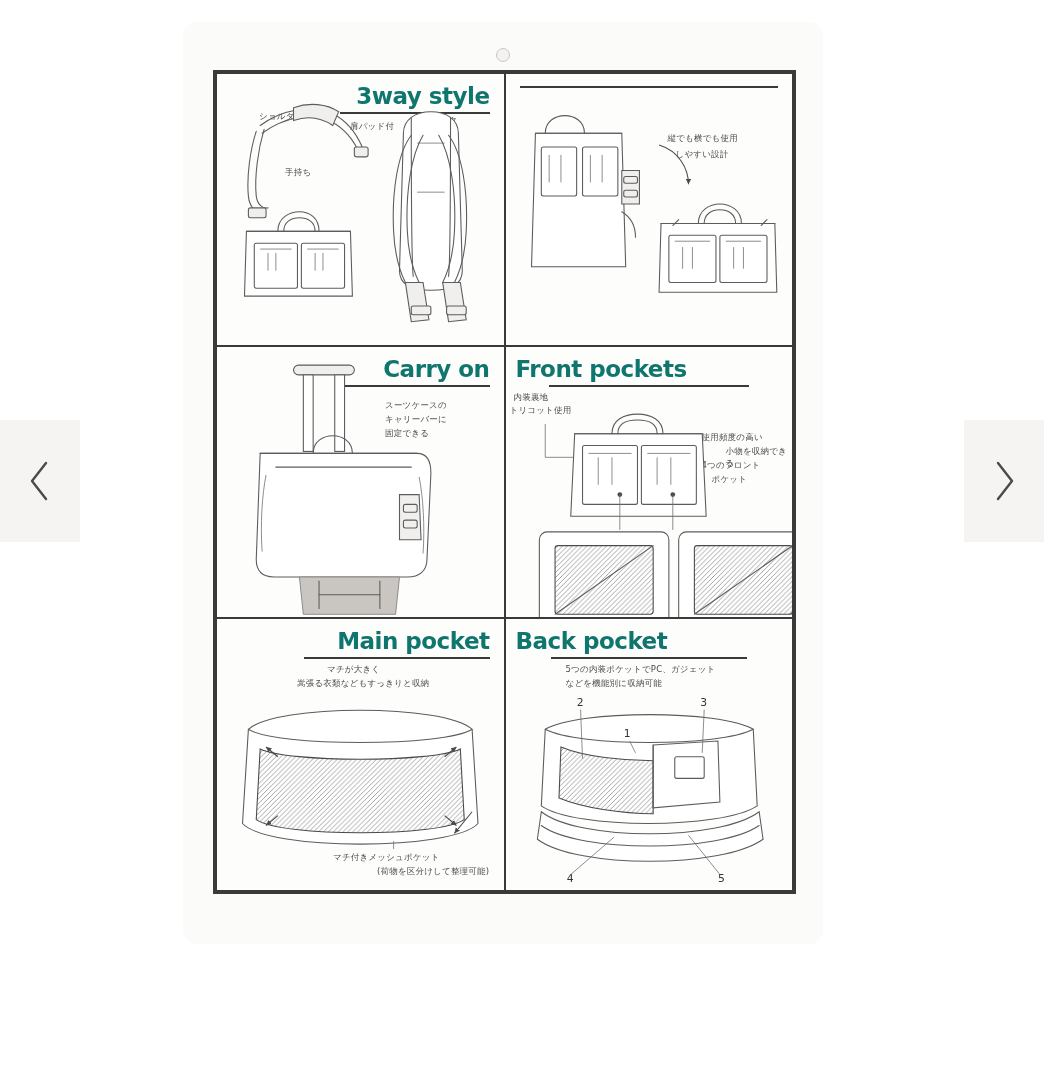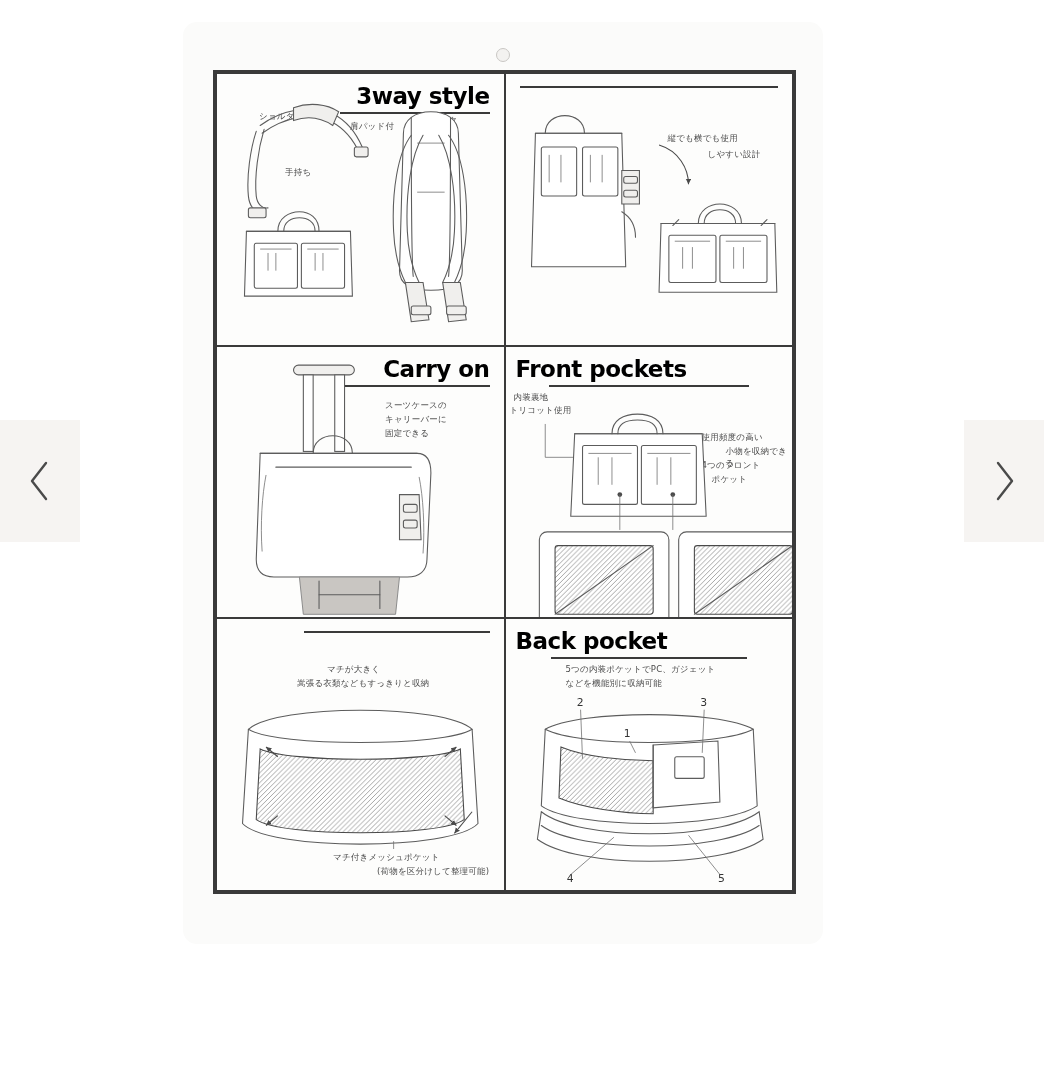--- a/index.html
+++ b/index.html
@@ -66,21 +66,21 @@
     border: 1.5px solid #3a3a3a;
     padding: 8px 10px;
     overflow: hidden;
     background: #fdfdfc;
   }
   .panel-title {
     font-family: "DejaVu Sans", sans-serif;
     font-weight: 700;
     font-size: 23px;
     letter-spacing: -0.5px;
-    color: #000000;
+    color: #0f766e;
     text-align: right;
     margin: 2px 4px 0 0;
     line-height: 1.05;
   }
   .panel-title.center { text-align: left; }
   .title-rule {
     height: 2px;
     background: #3a3a3a;
     margin: 4px 4px 0 auto;
   }
@@ -181,21 +181,21 @@
           <path class="fillg" d="M230,212 L248,212 L254,250 L236,252 Z"></path>
           <rect class="fillg" x="198" y="236" width="20" height="9" rx="2"></rect>
           <rect class="fillg" x="234" y="236" width="20" height="9" rx="2"></rect>
         </svg>
       </div>
 
       <div class="panel">
         <div class="title-rule" style="width:258px;"></div>
 
         <div class="jp note" style="left:162px; top:58px;">縦でも横でも使用</div>
-        <div class="jp note" style="left:170px; top:74px;margin-left:32px;">しやすい設計</div>
+        <div class="jp note" style="left:170px; top:74px;">しやすい設計</div>
 
         <svg class="art" viewBox="0 0 292 275">
 
           <path class="fillw" d="M30,60 L118,60 L122,196 L26,196 Z"></path>
           <path class="ln" d="M30,60 L118,60"></path>
           <path class="ln" d="M40,60 C40,48 50,42 60,42 C70,42 80,48 80,60"></path>
           <rect class="fillw" x="36" y="74" width="36" height="50" rx="2"></rect>
           <rect class="fillw" x="78" y="74" width="36" height="50" rx="2"></rect>
           <path class="ln-t" d="M44,82 L44,110 M56,82 L56,110 M86,82 L86,110 M98,82 L98,110"></path>
 
@@ -284,20 +284,21 @@
           <rect class="fillw" x="34" y="188" width="132" height="98" rx="8"></rect>
           <rect class="fillw" x="176" y="188" width="132" height="98" rx="8"></rect>
           <rect class="fillm" x="50" y="202" width="100" height="70" rx="3"></rect>
           <rect class="fillm" x="192" y="202" width="100" height="70" rx="3"></rect>
           <path class="ln" d="M50,272 L150,202"></path>
           <path class="ln" d="M192,272 L292,202"></path>
         </svg>
       </div>
 
       <div class="panel">
+        <div class="panel-title">Main pocket</div>
         <div class="title-rule" style="width:186px;"></div>
 
         <div class="jp note" style="left:110px; top:44px;">マチが大きく</div>
         <div class="jp note" style="left:80px; top:58px;">嵩張る衣類などもすっきりと収納</div>
         <div class="jp note" style="left:116px; top:232px;">マチ付きメッシュポケット</div>
         <div class="jp note" style="left:112px; top:246px;margin-left:48px;">(荷物を区分けして整理可能)</div>
 
         <svg class="art" viewBox="0 0 292 275">
 
           <path class="fillw" d="M32,112 C60,86 232,86 260,112 L266,208 C240,236 52,236 26,208 Z"></path>

